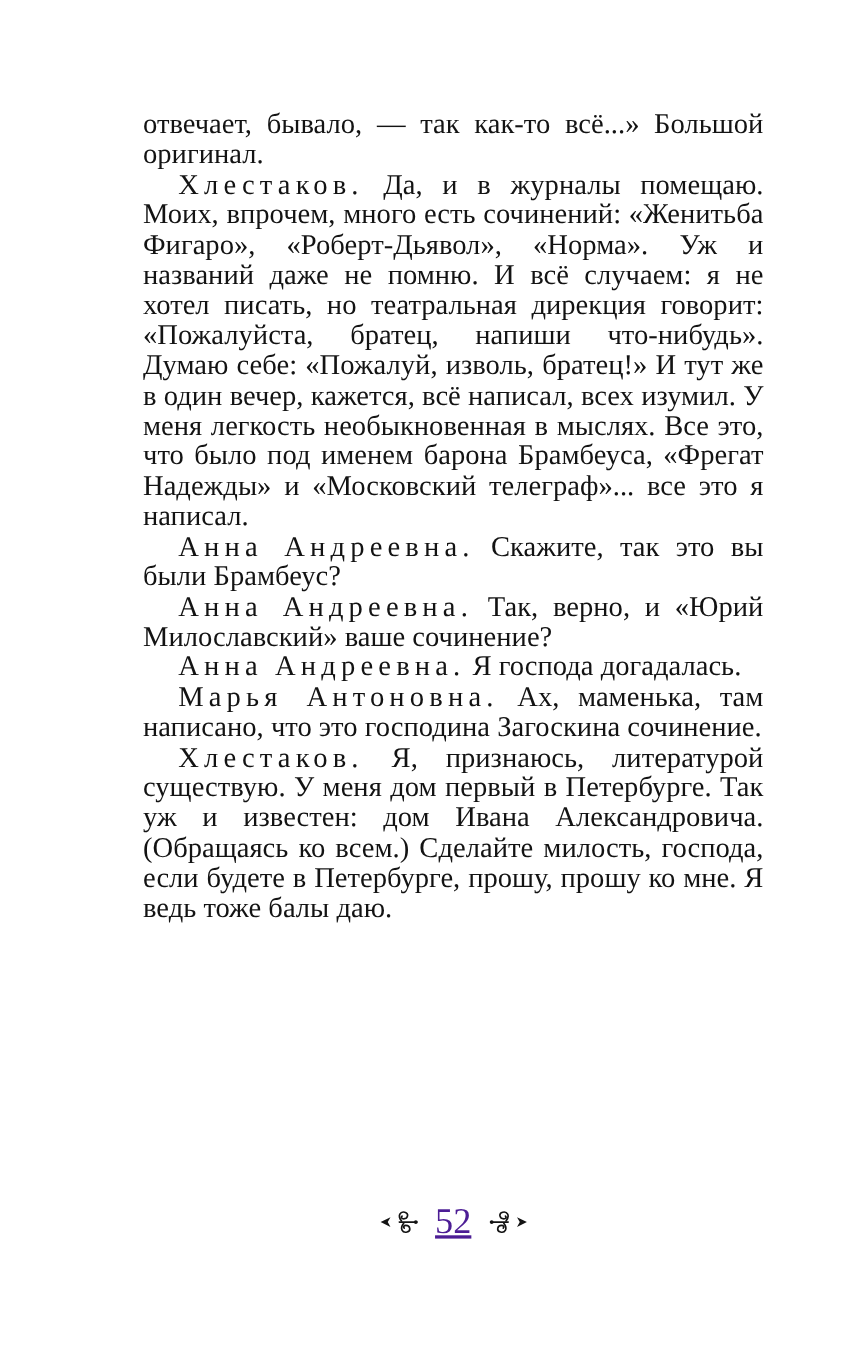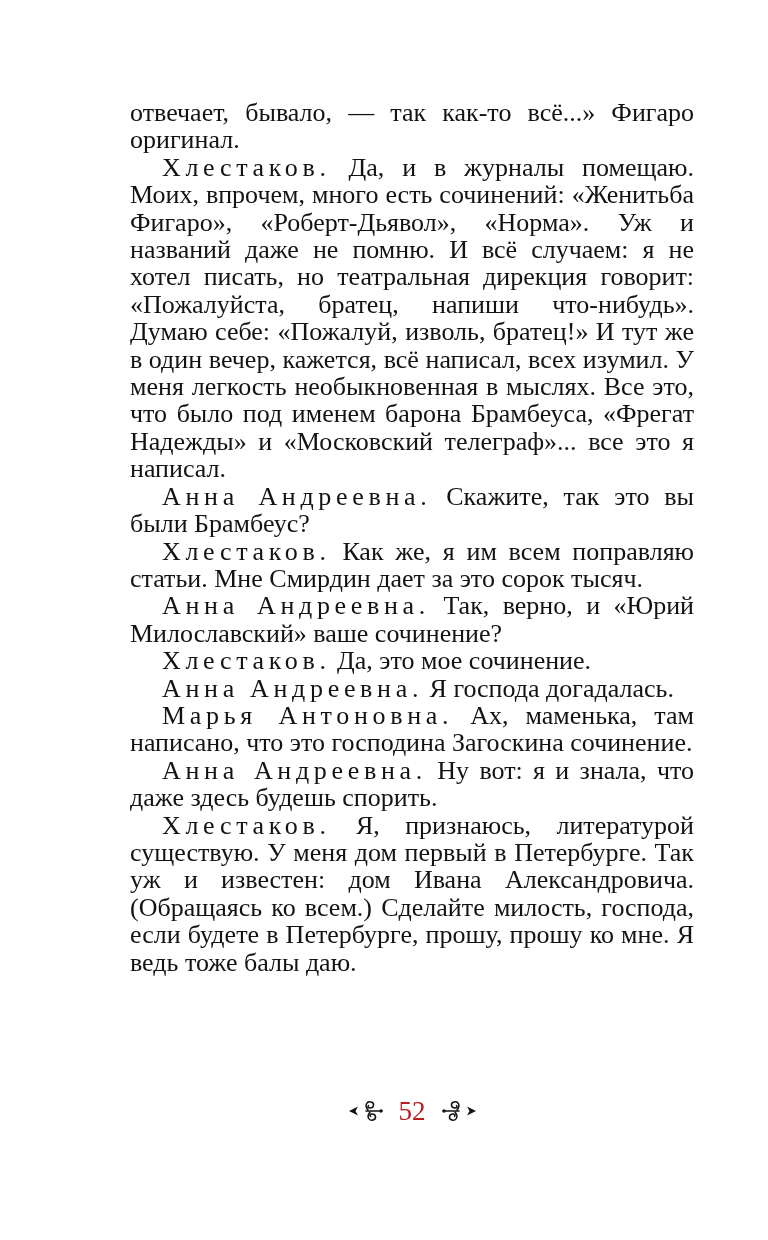--- a/index.html
+++ b/index.html
@@ -42,56 +42,54 @@
     position: absolute;
     left: 130px;
     top: 1094px;
     width: 564px;
     display: flex;
     justify-content: center;
     align-items: center;
     gap: 15px;
   }
   .page-num {
-    font-size: 27px;
+    font-size: 33px;
     line-height: 34px;
-    color: #b91c1c;
+    color: #4c1d95;
+    text-decoration: underline;
   }
   .orn {
     display: inline-flex;
     align-items: center;
   }
   .orn svg { display: block; }
   .orn-right svg { transform: scaleX(-1); }
 </style>
 </head>
 <body>
 
 <div class="page">
 
   <div class="text-block">
 
-    <p class="para continuation"><span>отвечает, бывало, — так как-то всё...» Фигаро ориги­нал.</span></p>
+    <p class="para continuation"><span>отвечает, бывало, — так как-то всё...» Большой ориги­нал.</span></p>
 
 
     <p class="para"><span class="speaker">Хлестаков.</span> <span>Да, и в журналы помещаю. Моих, впрочем, много есть сочинений: «Женитьба Фигаро», «Роберт-Дьявол», «Норма». Уж и названий даже не пом­ню. И всё случаем: я не хотел писать, но театральная ди­рекция говорит: «Пожалуйста, братец, напиши что-нибудь». Думаю себе: «Пожалуй, изволь, братец!» И тут же в один вечер, кажется, всё написал, всех изумил. У меня легкость необыкновенная в мыслях. Все это, что было под именем барона Брамбеуса, «Фрегат Надежды» и «Московский телеграф»... все это я написал.</span></p>
 
     <p class="para"><span class="speaker">Анна Андреевна.</span> <span>Скажите, так это вы были Брамбеус?</span></p>
 
-    <p class="para"><span class="speaker">Хлестаков.</span> <span>Как же, я им всем поправляю статьи. Мне Смирдин дает за это сорок тысяч.</span></p>
 
     <p class="para"><span class="speaker">Анна Андреевна.</span> <span>Так, верно, и «Юрий Милос­лавский» ваше сочинение?</span></p>
 
-    <p class="para"><span class="speaker">Хлестаков.</span> <span>Да, это мое сочинение.</span></p>
 
     <p class="para"><span class="speaker">Анна Андреевна.</span> <span>Я господа догадалась.</span></p>
 
     <p class="para"><span class="speaker">Марья Антоновна.</span> <span>Ах, маменька, там написа­но, что это господина Загоскина сочинение.</span></p>
 
-    <p class="para"><span class="speaker">Анна Андреевна.</span> <span>Ну вот: я и знала, что даже здесь будешь спорить.</span></p>
 
 
 
     <p class="para"><span class="speaker">Хлестаков.</span> <span>Я, признаюсь, литературой суще­ствую. У меня дом первый в Петербурге. Так уж и изве­стен: дом Ивана Александровича.</span> <span class="stage">(Обращаясь ко всем.)</span> <span>Сделайте милость, господа, если будете в Петербурге, прошу, прошу ко мне. Я ведь тоже балы даю.</span></p>
 
   </div>
 
   <div class="footer">
     <span class="orn orn-left">
       <svg width="36" height="26" viewBox="0 0 36 26" xmlns="http://www.w3.org/2000/svg">

